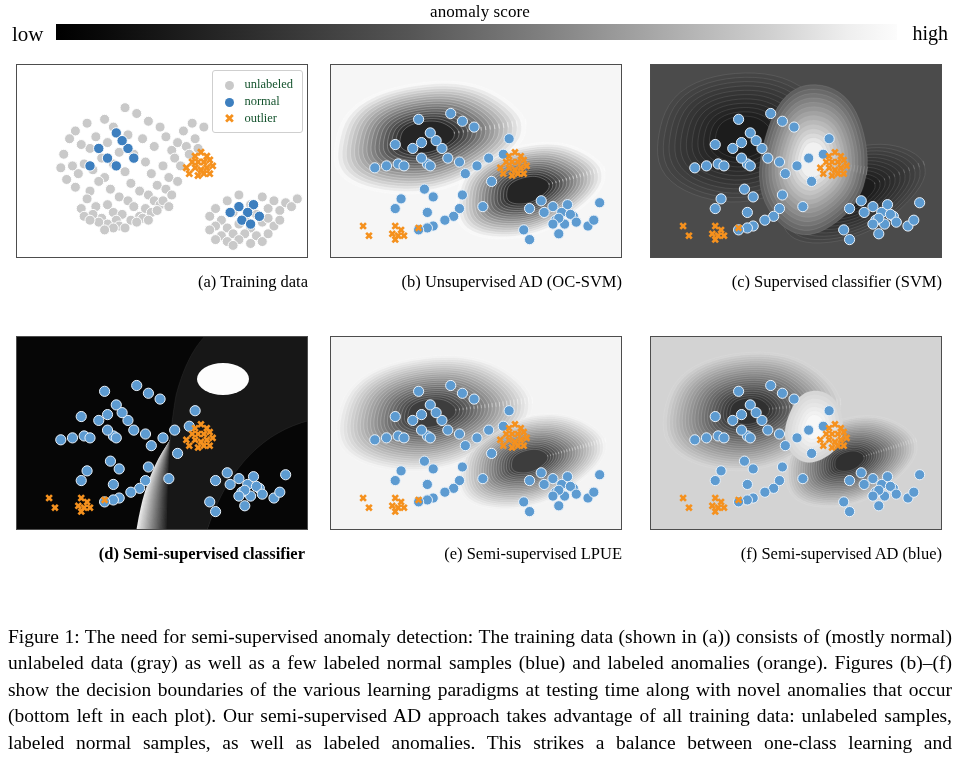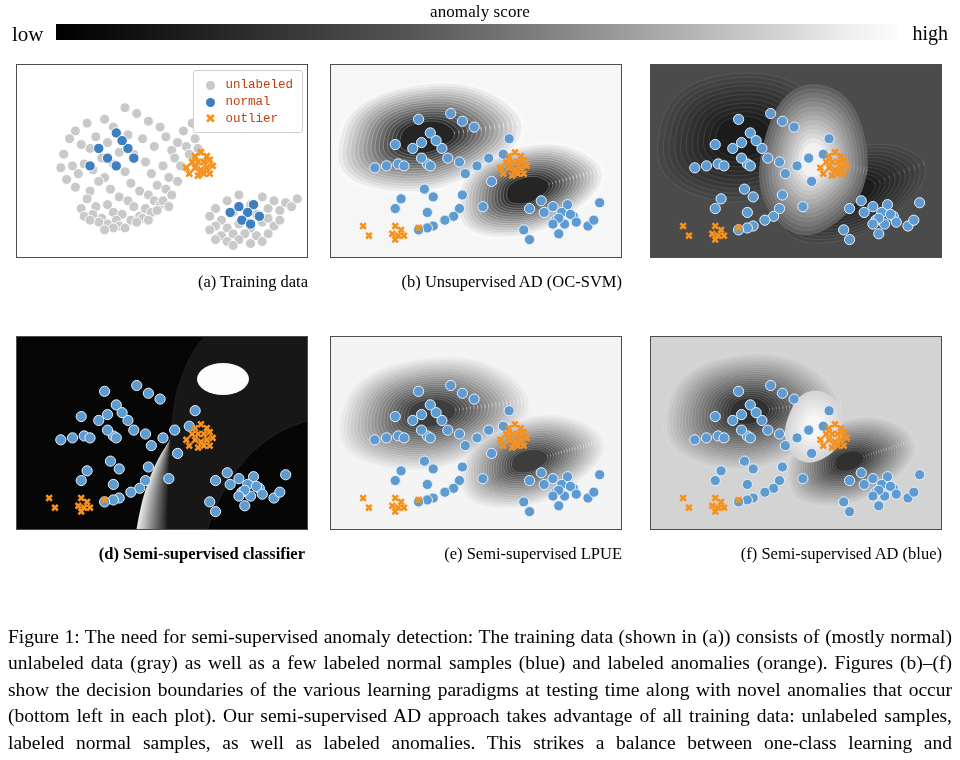--- a/index.html
+++ b/index.html
@@ -36,21 +36,21 @@
   svg{display:block;}
 
   
   .legend{
     position:absolute;background:#ffffff;border:1px solid #cfcfcf;border-radius:3px;
     padding:5px 9px 5px 7px;
   }
   .legend .row{display:flex;align-items:center;height:17px;}
   .legend .swatch{width:18px;text-align:center;margin-right:6px;}
   .legend .dot{display:inline-block;width:9px;height:9px;border-radius:50%;vertical-align:middle;}
-  .legend .lbl{font-family:Liberation Mono, monospace;font-size:12.5px;color:#c2410c;}
+  .legend .lbl{font-family:Liberation Serif, serif;font-size:12.5px;color:#14532d;}
   .legend .xg{font-family:"DejaVu Sans",sans-serif;font-weight:bold;color:#f5911e;font-size:13px;}
 
   
   .caption{
     position:absolute;left:8px;top:624px;width:944px;
     font-size:19.5px;line-height:26.4px;text-align:justify;
     font-family:"Liberation Serif", serif;
   }
 </style>
 </head>
@@ -485,20 +485,21 @@
             <path d="M66.08,163.58 L68.76,163.58 L68.76,160.9 L71.39999999999999,160.9 L71.39999999999999,163.58 L74.08,163.58 L74.08,166.22 L71.39999999999999,166.22 L71.39999999999999,168.9 L68.76,168.9 L68.76,166.22 L66.08,166.22 Z" fill="#f5911e" transform="rotate(45 70.08 164.9)"></path>
             <path d="M63.16,169.4 L65.84,169.4 L65.84,166.72 L68.47999999999999,166.72 L68.47999999999999,169.4 L71.16,169.4 L71.16,172.04 L68.47999999999999,172.04 L68.47999999999999,174.72 L65.84,174.72 L65.84,172.04 L63.16,172.04 Z" fill="#f5911e" transform="rotate(45 67.16 170.72)"></path>
             <path d="M57.32,167.46 L60,167.46 L60,164.78 L62.64,164.78 L62.64,167.46 L65.32,167.46 L65.32,170.1 L62.64,170.1 L62.64,172.78 L60,172.78 L60,170.1 L57.32,170.1 Z" fill="#f5911e" transform="rotate(45 61.32 168.78)"></path>
             <path d="M69,169.4 L71.68,169.4 L71.68,166.72 L74.32,166.72 L74.32,169.4 L77,169.4 L77,172.04 L74.32,172.04 L74.32,174.72 L71.68,174.72 L71.68,172.04 L69,172.04 Z" fill="#f5911e" transform="rotate(45 73 170.72)"></path>
             <path d="M60.239999999999995,173.28 L62.919999999999995,173.28 L62.919999999999995,170.6 L65.55999999999999,170.6 L65.55999999999999,173.28 L68.24,173.28 L68.24,175.92 L65.55999999999999,175.92 L65.55999999999999,178.6 L62.919999999999995,178.6 L62.919999999999995,175.92 L60.239999999999995,175.92 Z" fill="#f5911e" transform="rotate(45 64.24 174.6)"></path>
             <path d="M83.6,161.64000000000001 L86.28,161.64000000000001 L86.28,158.96 L88.91999999999999,158.96 L88.91999999999999,161.64000000000001 L91.6,161.64000000000001 L91.6,164.28 L88.91999999999999,164.28 L88.91999999999999,166.96 L86.28,166.96 L86.28,164.28 L83.6,164.28 Z" fill="#f5911e" transform="rotate(45 87.6 162.96)"></path>
           </g>
       </svg>
     </div>
   </div>
+  <div class="cap" style="left:650px;top:272px;width:292px;">(c) Supervised classifier (SVM)</div>
 
   <div class="panel" style="left:16px;top:336px;width:292px;height:194px;background:#070707;">
     <div class="plotarea">
       <svg width="292" height="194" viewBox="0 0 292 194">
         <defs>
             <clipPath id="clipD">
               <rect x="0" y="0" width="292" height="194"></rect>
             </clipPath>
           </defs>
         <rect x="0" y="0" width="292" height="194" fill="#060606"></rect>

